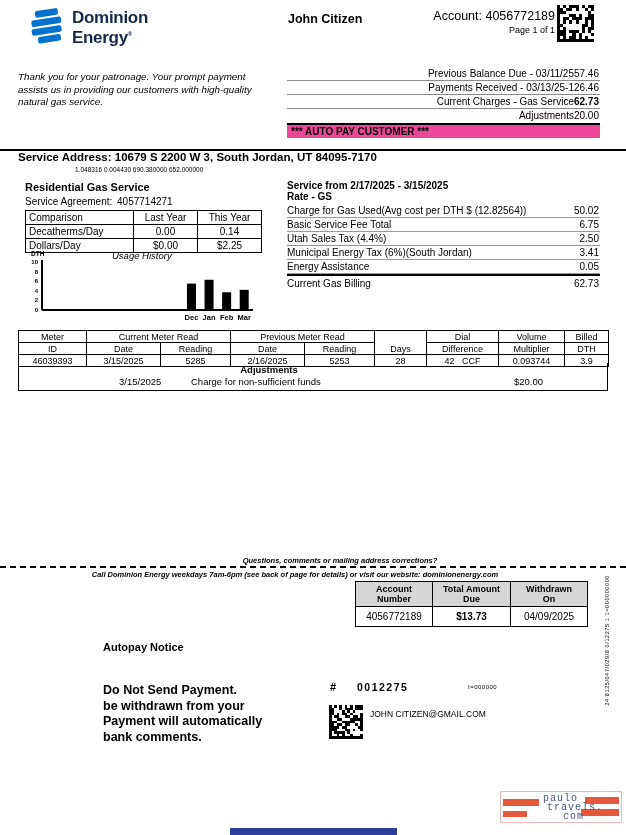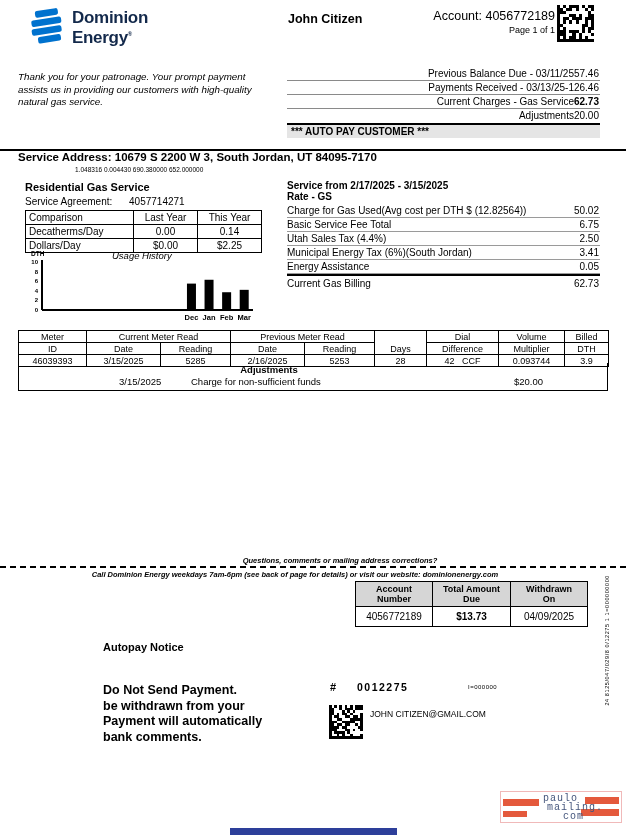--- a/index.html
+++ b/index.html
@@ -19,21 +19,21 @@
   .intro{font-style:italic;font-size:9.8px;line-height:12.5px;width:252px;}
 
   
   .sum{width:313px;}
   .sum-title{font-size:15px;}
   .sum-asof{font-size:9.5px;font-weight:bold;}
   .sum-row{display:flex;justify-content:flex-end;font-size:10px;
            border-bottom:1px solid #8a8a8a;padding:1px 1px 1px 0;}
   .sum-row.nb{border-bottom:none;}
   .bold{font-weight:bold;}
-  .banner{background:#e5e5e5;border-top:2.5px solid #000;font-weight:bold;font-size:10px;
+  .banner{background:#ec4899;border-top:2.5px solid #000;font-weight:bold;font-size:10px;
           padding:1px 4px;margin-top:1px;}
 
   
   .addr-rule{left:0;top:149px;width:626px;border-top:2px solid #000;}
   .svc-addr{font-weight:bold;font-size:11.5px;}
   .addr-codes{font-size:6.5px;}
 
   
   .svc-type{font-weight:bold;font-size:11px;}
   .svc-agree{font-size:10px;}
@@ -228,21 +228,21 @@
     <div class="banner">*** AUTO PAY CUSTOMER ***</div>
   </div>
 
   <div class="abs addr-rule"></div>
   <div class="abs svc-addr" style="left:18px;top:151px;">Service Address: 10679 S 2200 W 3, South Jordan, UT 84095-7170</div>
   <div class="abs addr-codes" style="left:75px;top:166px;">1.048316 0.004430 690.380000 652.000000</div>
 
   <div class="abs svc-type" style="left:25px;top:181px;">Residential Gas Service</div>
   <div class="abs svc-agree" style="left:25px;top:196px;">
     <span>Service Agreement:</span>
-    <span style="margin-left:14px;">4057714271</span>
+    <span style="margin-left:2px;">4057714271</span>
   </div>
 
   <table class="cmp abs" style="left:25px;top:210px;">
     <colgroup>
         <col style="width:108px">
         <col style="width:64px">
         <col style="width:64px">
       </colgroup>
     <tbody>
         <tr>
@@ -519,18 +519,18 @@
       </svg>
     </div>
   <div class="abs email" style="left:370px;top:709px;">JOHN CITIZEN@GMAIL.COM</div>
 
   <div class="abs wm">
     <div class="bar" style="left:2px;top:7px;width:36px;height:7px;"></div>
     <div class="bar" style="left:2px;top:19px;width:24px;height:6px;"></div>
     <div class="bar" style="left:84px;top:5px;width:34px;height:7px;"></div>
     <div class="bar" style="left:80px;top:17px;width:38px;height:7px;"></div>
     <span style="left:42px;top:1px;">paulo</span>
-    <span style="left:46px;top:10px;">mailing.</span>
+    <span style="left:46px;top:10px;">travels.</span>
     <span style="left:62px;top:19px;">com</span>
   </div>
 
   <div class="abs blue-bar"></div>
 </div>
 
 </body></html>

